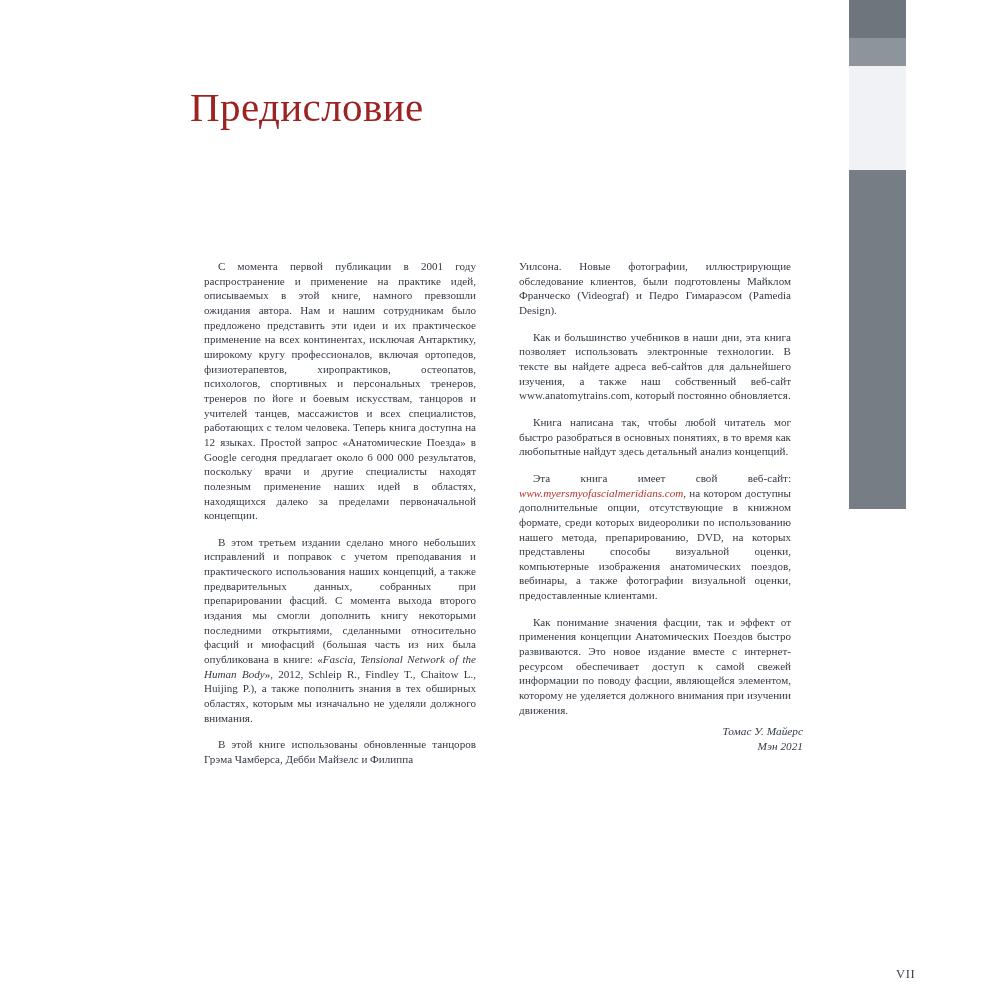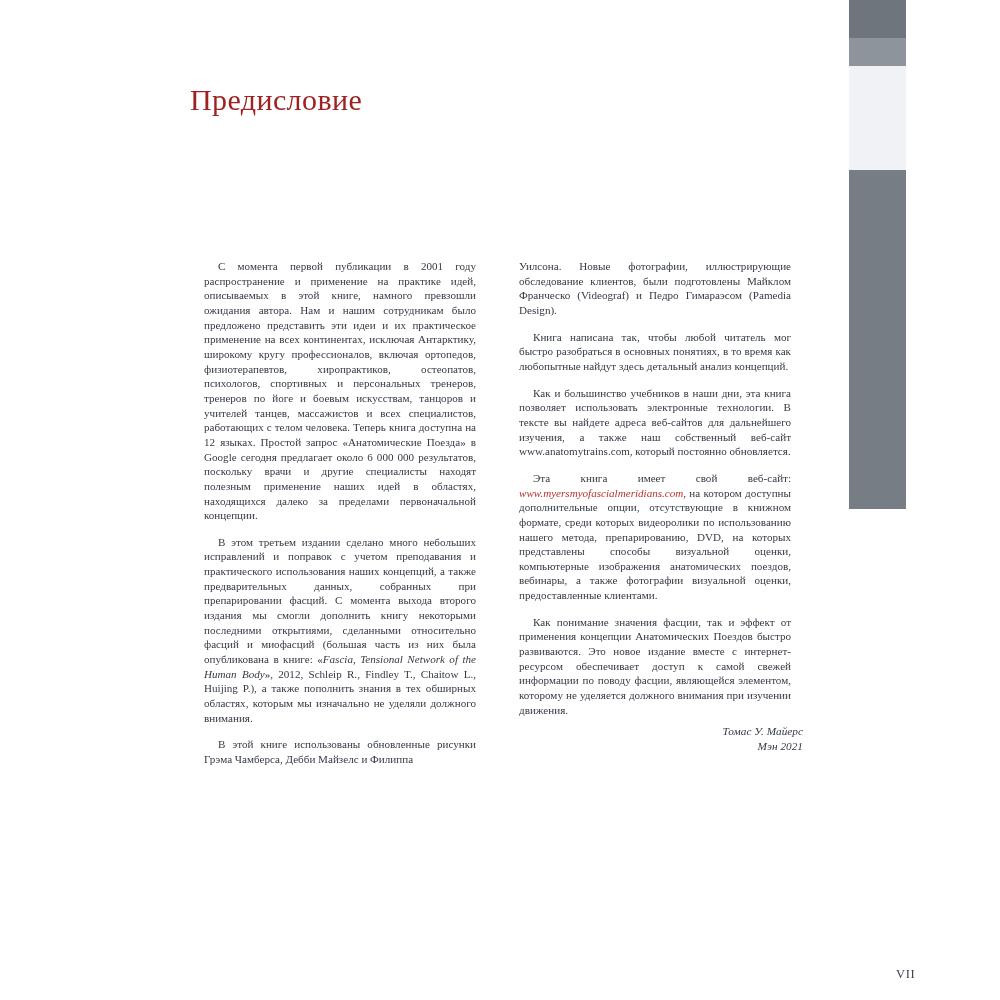--- a/index.html
+++ b/index.html
@@ -41,21 +41,21 @@
   .edge-bar.b0 { top: 0px;   height: 38px;  background: #6e757c; }
   .edge-bar.b1 { top: 38px;  height: 28px;  background: #8d949c; }
   .edge-bar.b2 { top: 66px;  height: 104px; background: #f0f2f5; }
   .edge-bar.b3 { top: 170px; height: 339px; background: #767d85; }
 
   
   #chapter-title {
     position: absolute;
     left: 190px;
     top: 54px;
-    font-size: 30px;
+    font-size: 41px;
     line-height: 52px;
     letter-spacing: 0.4px;
     color: #9d2222;
     font-family: "Liberation Serif", "DejaVu Serif", serif;
     font-weight: normal;
     white-space: nowrap;
   }
 
   
   #body-columns {
@@ -131,27 +131,27 @@
     <div class="edge-bar b3"></div>
   </div>
 
   <h1 id="chapter-title">Предисловие</h1>
 
   <div id="body-columns">
 
     <div class="column left">
       <p>С момента первой публикации в 2001 году распространение и применение на практике идей, описываемых в этой книге, намного превзошли ожидания автора. Нам и нашим сотрудникам было предложено представить эти идеи и их практическое применение на всех континентах, исключая Антарктику, широкому кругу профессионалов, включая ортопедов, физиотерапевтов, хиропрактиков, остеопатов, психологов, спортивных и персональных тренеров, тренеров по йоге и боевым искусствам, танцоров и учителей танцев, массажистов и всех специалистов, работающих с телом человека. Теперь книга доступна на 12 языках. Простой запрос «Анатомические Поезда» в Google сегодня предлагает около 6 000 000 результатов, поскольку врачи и другие специалисты находят полезным применение наших идей в областях, находящихся далеко за пределами первоначальной концепции.</p>
       <p><span>В этом третьем издании сделано много небольших исправлений и поправок с учетом преподавания и практического использования наших концепций, а также предварительных данных, собранных при препарировании фасций. С момента выхода второго издания мы смогли дополнить книгу некоторыми последними открытиями, сделанными относительно фасций и миофасций (большая часть из них была опубликована в книге: «</span><span class="it">Fascia, Tensional Network of the Human Body</span><span>», 2012, Schleip R., Findley T., Chaitow L., Huijing P.), а также пополнить знания в тех обширных областях, которым мы изначально не уделяли должного внимания.</span></p>
-      <p>В этой книге использованы обновленные рисунки Грэма Чамберса, Дебби Майзелс и Филиппа</p>
+      <p>В этой книге использованы обновленные танцоров Грэма Чамберса, Дебби Майзелс и Филиппа</p>
     </div>
 
     <div class="column right">
       <p class="no-indent">Уилсона. Новые фотографии, иллюстрирующие обследование клиентов, были подготовлены Майклом Франческо (Videograf) и Педро Гимараэсом (Pamedia Design).</p>
+      <p>Как и большинство учебников в наши дни, эта книга позволяет использовать электронные технологии. В тексте вы найдете адреса веб-сайтов для дальнейшего изучения, а также наш собственный веб-сайт www.anatomytrains.com, который постоянно обновляется.</p>
       <p>Книга написана так, чтобы любой читатель мог быстро разобраться в основных понятиях, в то время как любопытные найдут здесь детальный анализ концепций.</p>
-      <p>Как и большинство учебников в наши дни, эта книга позволяет использовать электронные технологии. В тексте вы найдете адреса веб-сайтов для дальнейшего изучения, а также наш собственный веб-сайт www.anatomytrains.com, который постоянно обновляется.</p>
       <p><span>Эта книга имеет свой веб-сайт: </span><span class="url-red">www.myersmyofascialmeridians.com</span><span>, на котором доступны дополнительные опции, отсутствующие в книжном формате, среди которых видеоролики по использованию нашего метода, препарированию, DVD, на которых представлены способы визуальной оценки, компьютерные изображения анатомических поездов, вебинары, а также фотографии визуальной оценки, предоставленные клиентами.</span></p>
       <p>Как понимание значения фасции, так и эффект от применения концепции Анатомических Поездов быстро развиваются. Это новое издание вместе с интернет-ресурсом обеспечивает доступ к самой свежей информации по поводу фасции, являющейся элементом, которому не уделяется должного внимания при изучении движения.</p>
     </div>
 
     <div id="signature">
       <div>Томас У. Майерс</div>
       <div>Мэн 2021</div>
     </div>
 
   </div>

